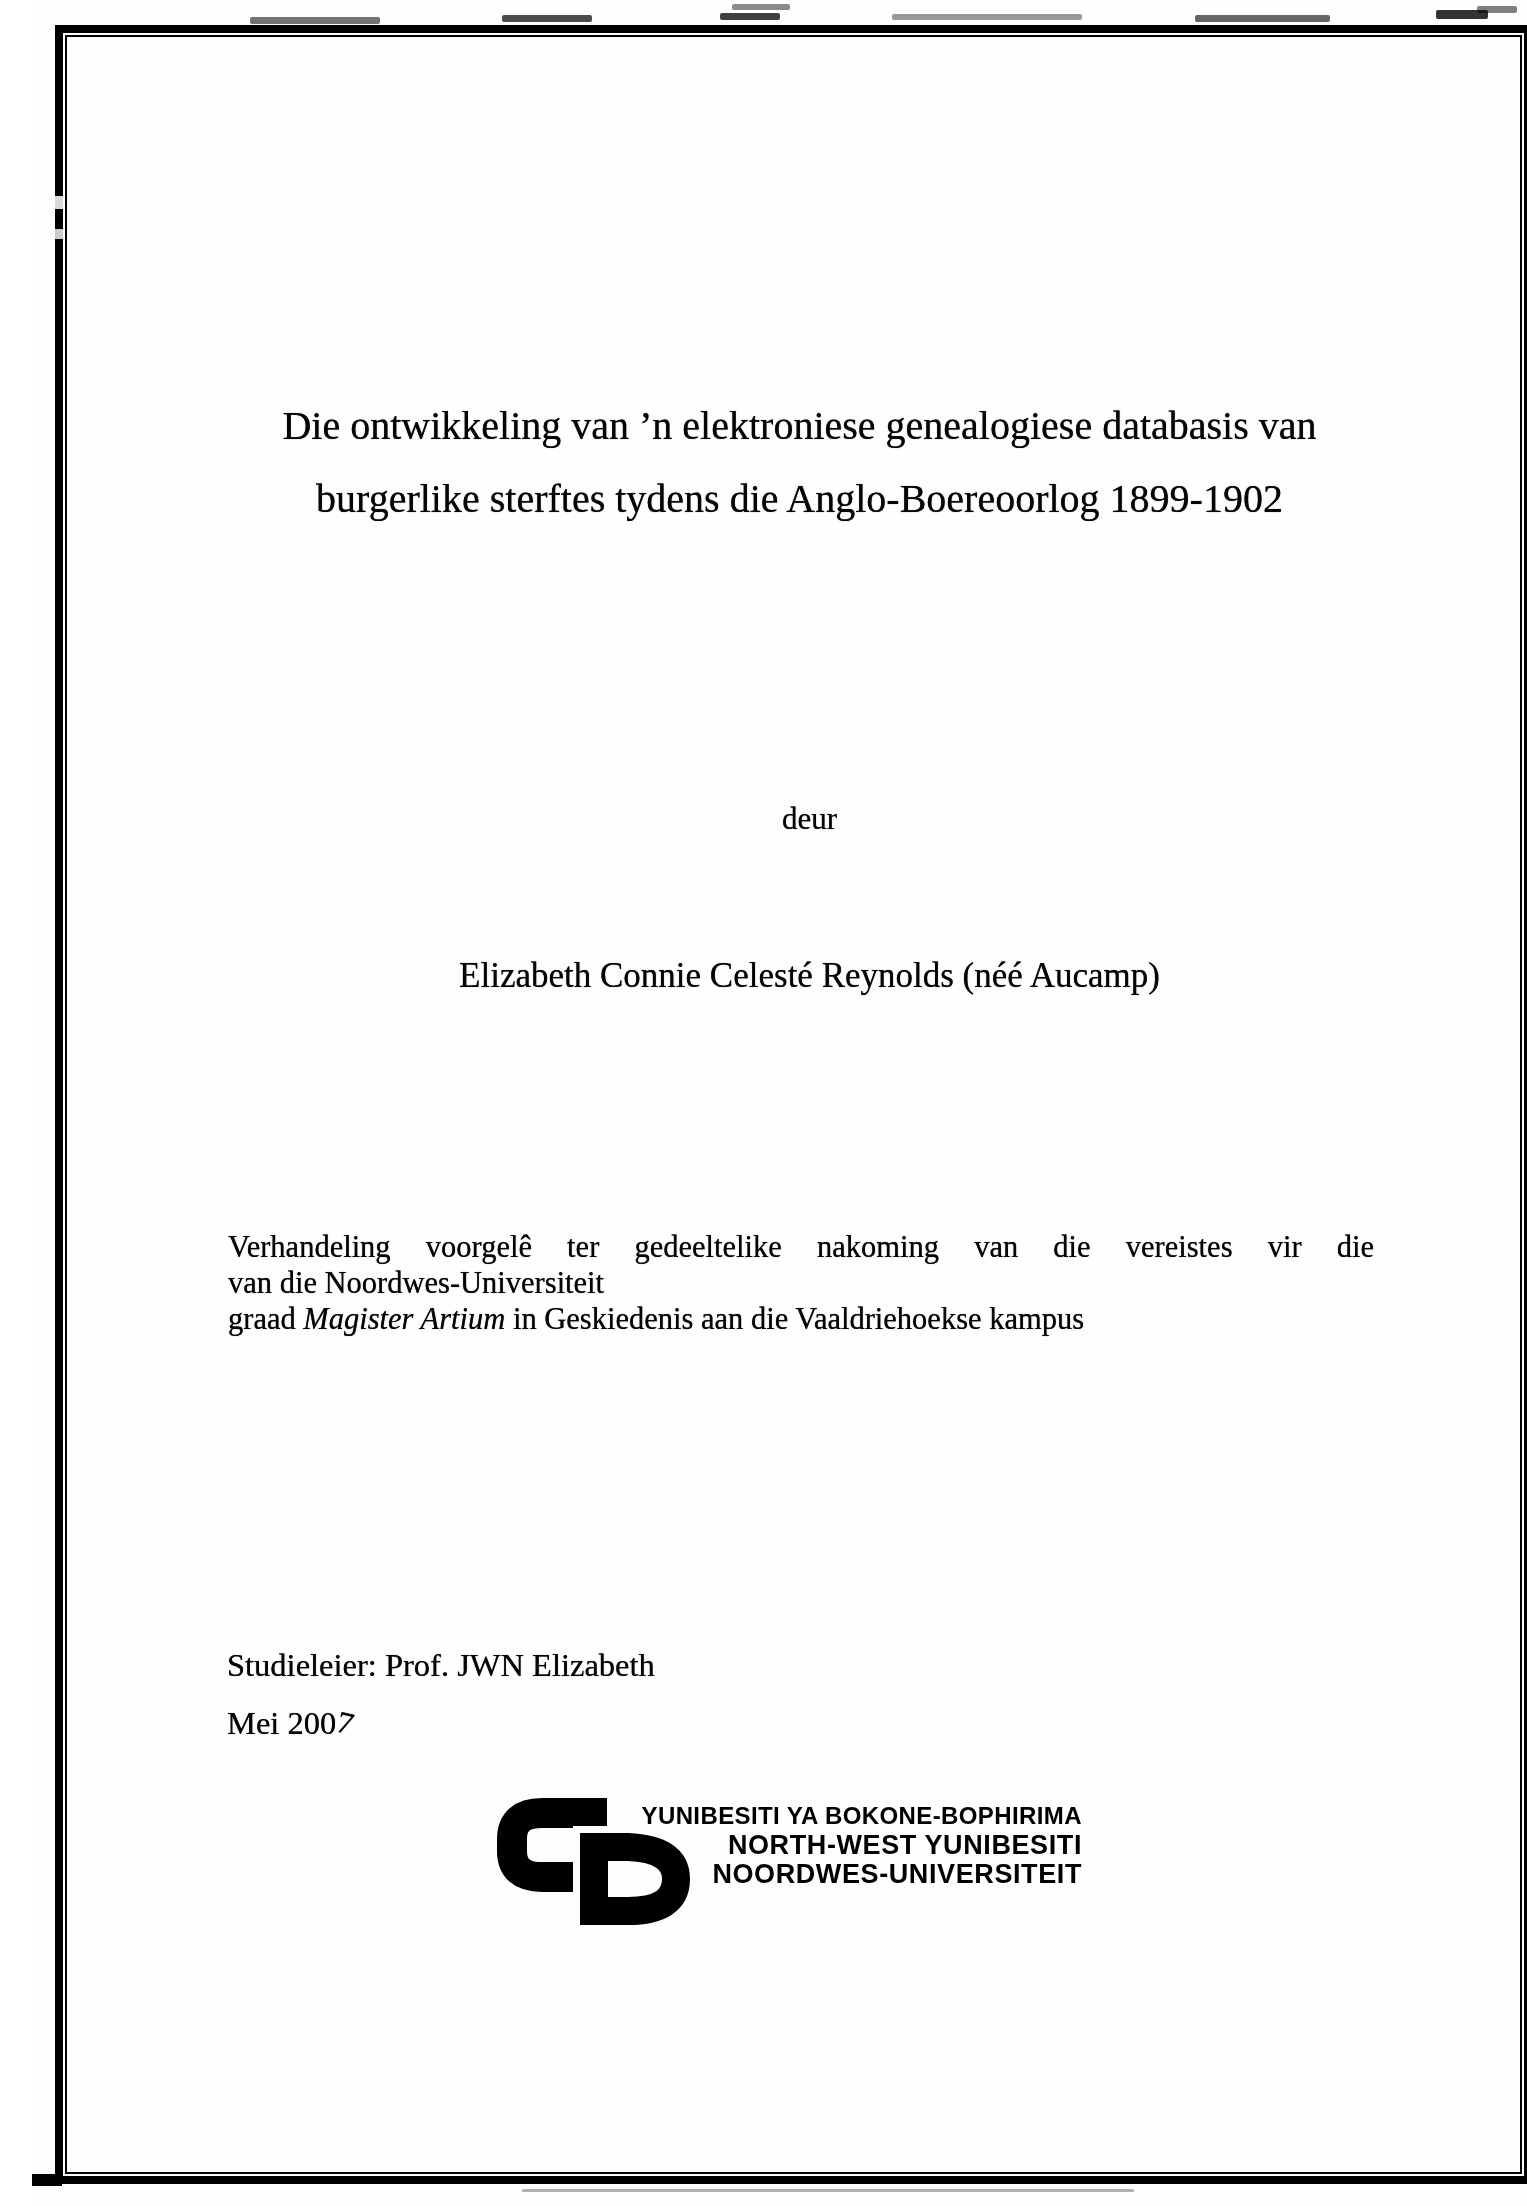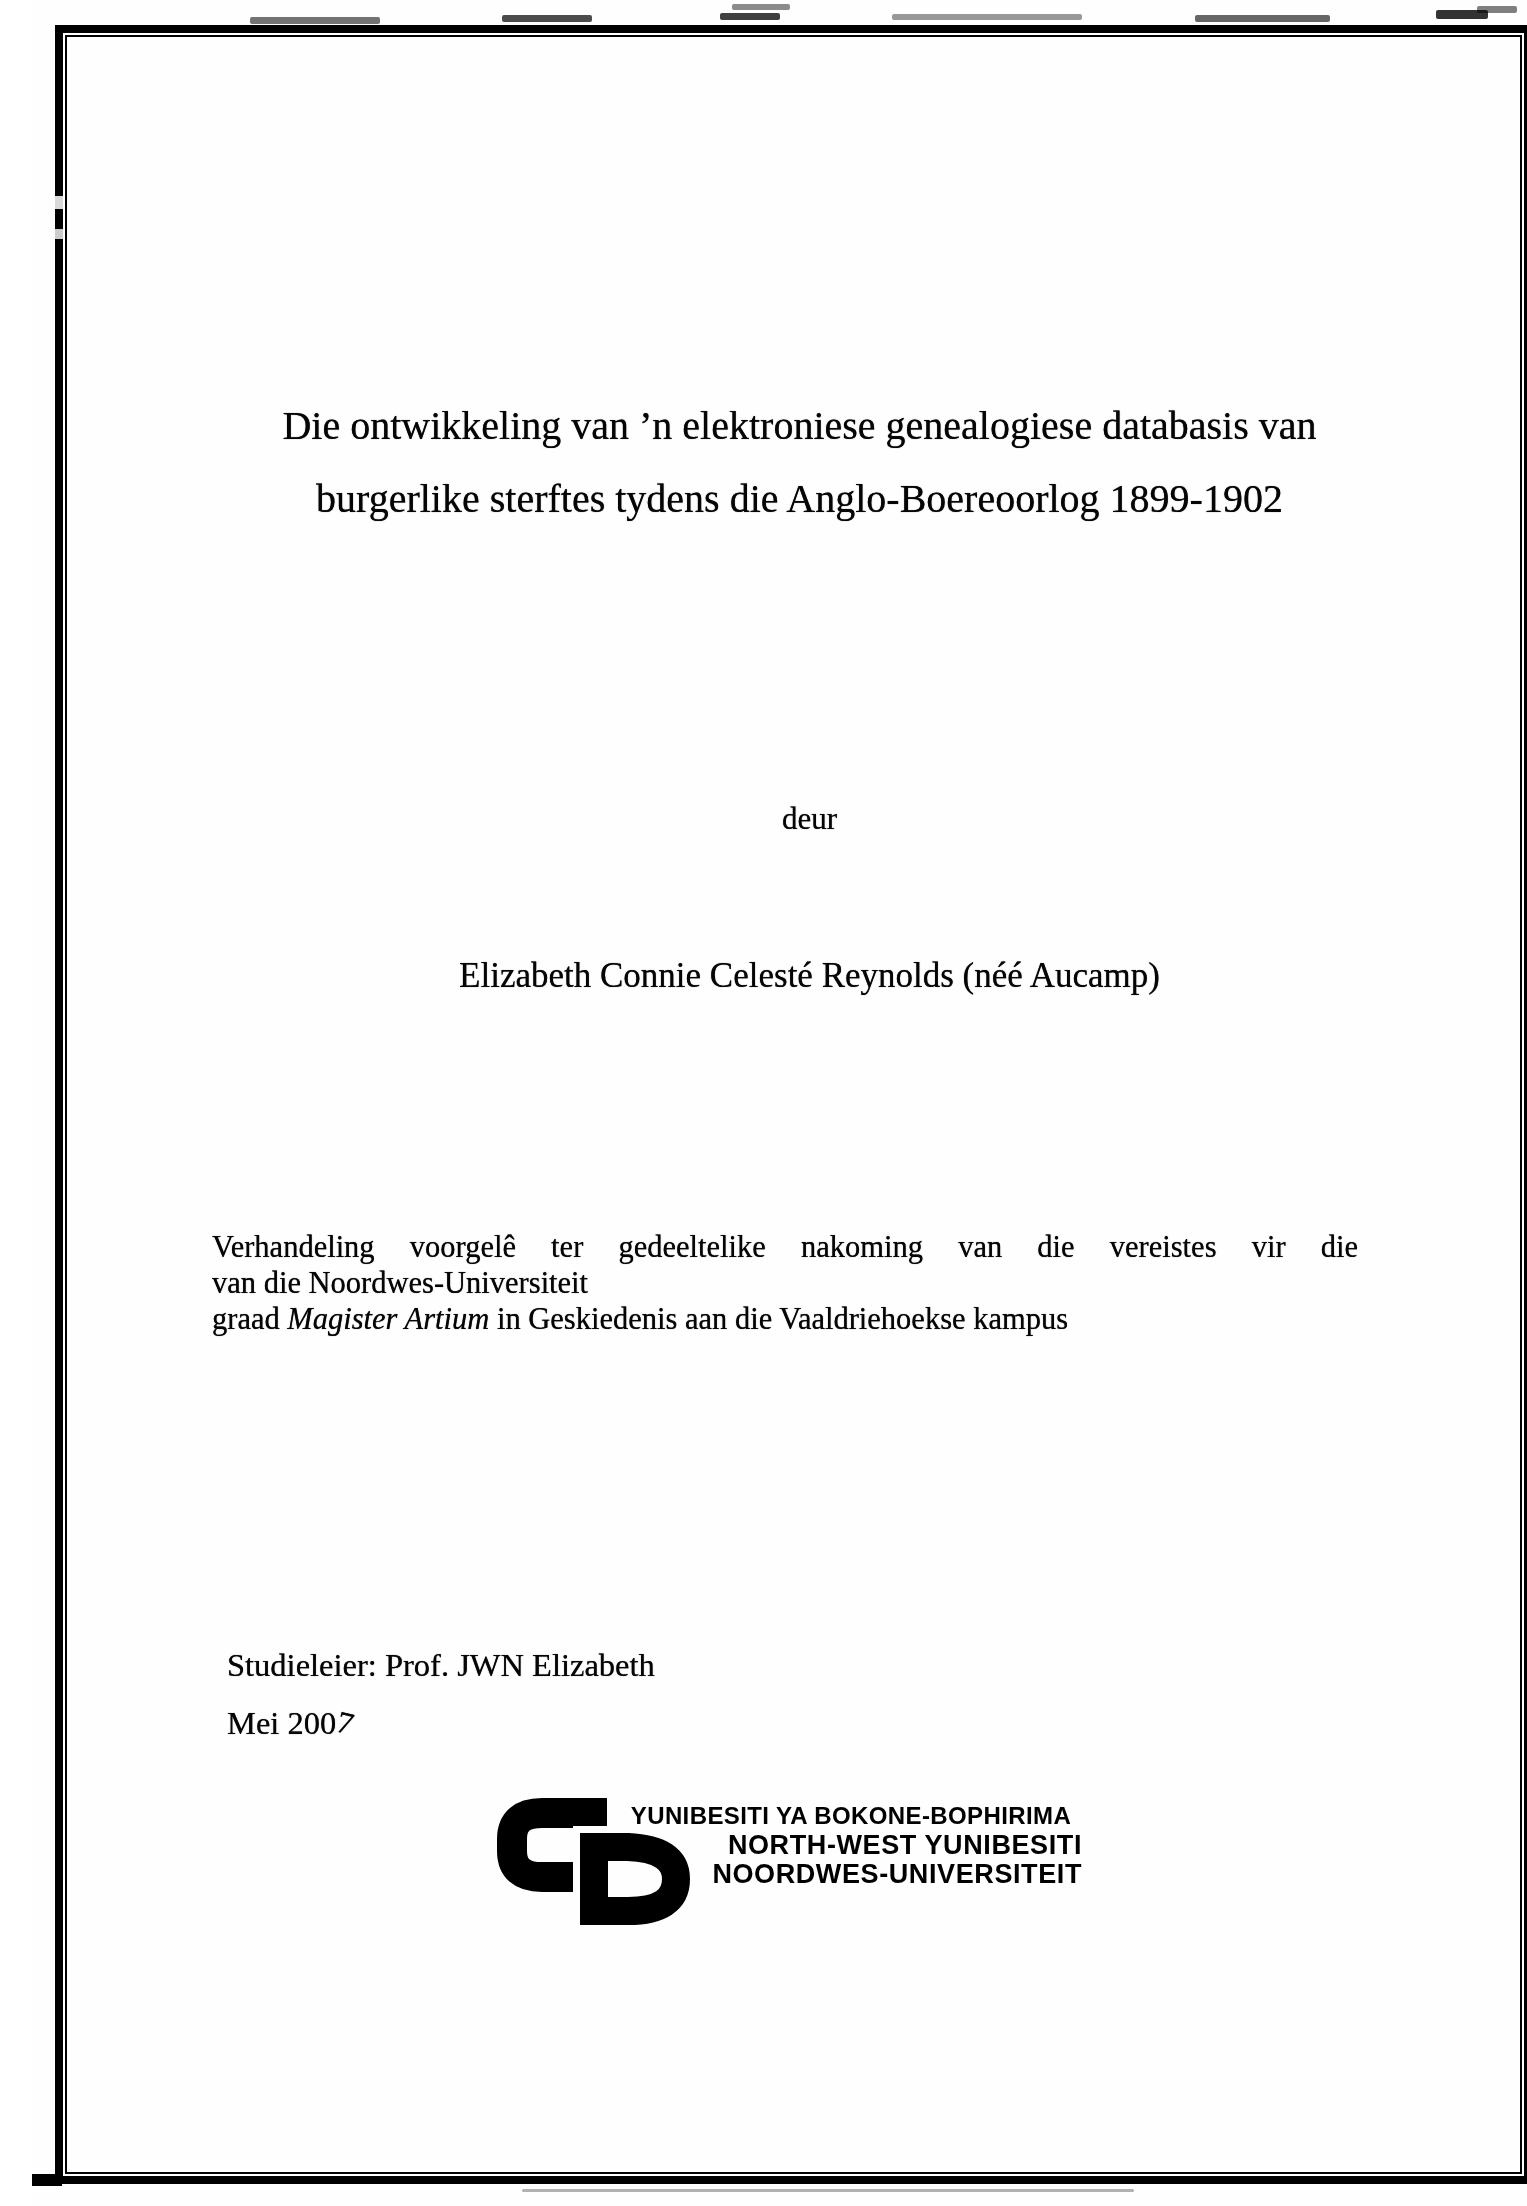--- a/index.html
+++ b/index.html
@@ -53,21 +53,21 @@
     position: absolute; left: 0; top: 800px; width: 1527px;
     text-align: center; font-size: 31px; line-height: 38px;
     transform: translateX(14px);
   }
   .author {
     position: absolute; left: 0; top: 953px; width: 1527px;
     text-align: center; font-size: 35px; line-height: 45px;
     transform: translateX(14px);
   }
   .statement {
-    position: absolute; left: 180px; top: 1229px; width: 1146px;
+    position: absolute; left: 196px; top: 1229px; width: 1146px;
     font-size: 30.5px; line-height: 36px;
   }
   .line-just {
     text-align: justify; text-align-last: justify;
     height: 36px; overflow: hidden;
   }
   .line-just::after { content: ""; display: inline-block; width: 100%; }
   .supervisor {
     position: absolute; left: 195px; top: 1645px;
     font-size: 32.5px; line-height: 40px;
@@ -79,21 +79,21 @@
   .seven { display: inline-block; transform: rotate(14deg) scaleY(.95); transform-origin: 60% 60%; }
 
   
   .logo-mark { position: absolute; left: 458px; top: 1795px; width: 202px; height: 132px; }
   .logo-text {
     position: absolute; left: 588px; top: 1801px; width: 462px;
     text-align: right;
     font-family: "Liberation Sans", "DejaVu Sans", sans-serif;
     font-weight: bold; color: #000;
   }
-  .lt1 { font-size: 24px; line-height: 30px; letter-spacing: .4px; text-align: center; }
+  .lt1 { font-size: 24px; line-height: 30px; letter-spacing: .4px; }
   .lt2, .lt3 { font-size: 27px; line-height: 28.5px; letter-spacing: .6px; }
 </style>
 </head>
 <body>
 
 <div class="page">
 
   <div class="artifact a1"></div>
   <div class="artifact a2"></div>
   <div class="artifact a3"></div>

